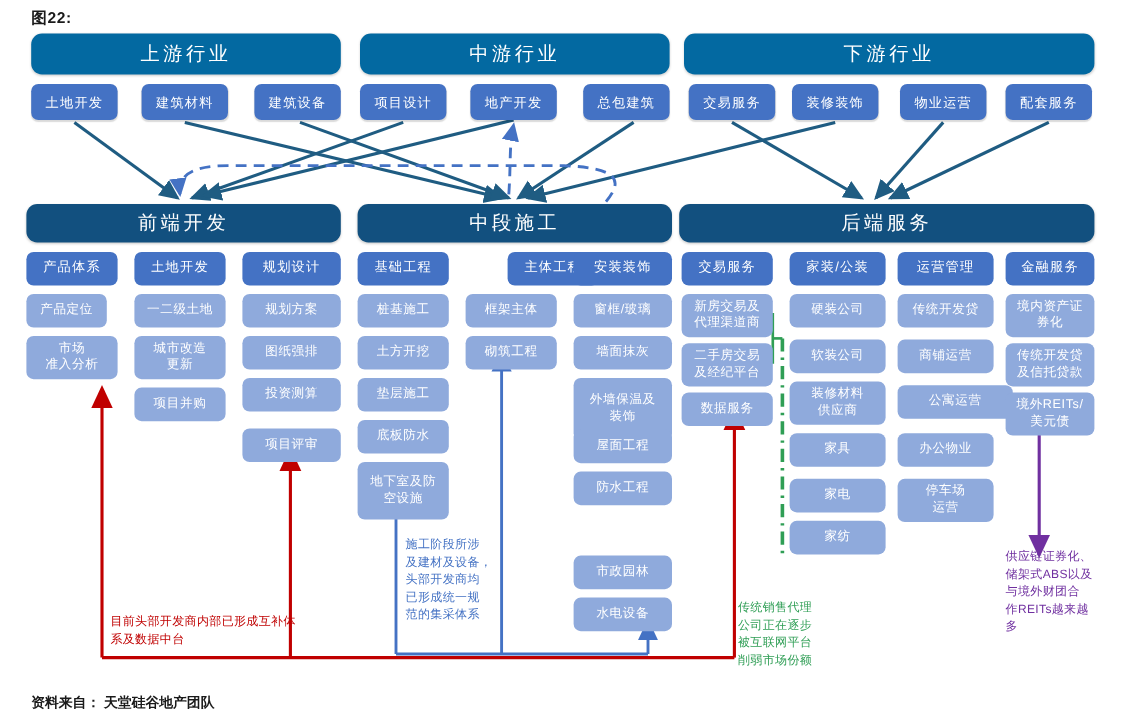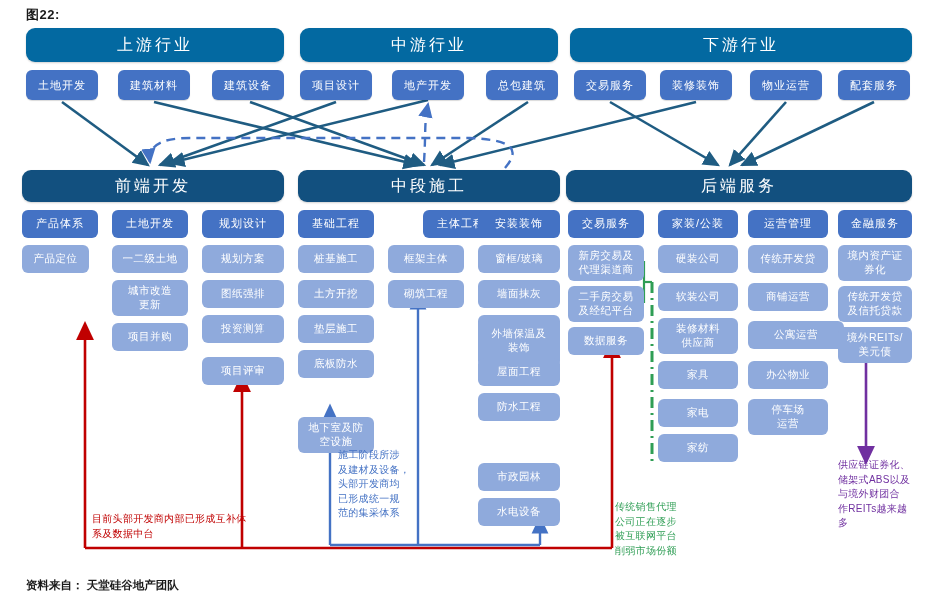--- a/index.html
+++ b/index.html
@@ -153,41 +153,43 @@
   <div class="band-head" style="left:570px;top:28px;width:342px;height:34px;">下游行业</div>
   <div class="chip" style="left:574px;top:70px;width:72px;height:30px;">交易服务</div>
   <div class="chip" style="left:660px;top:70px;width:72px;height:30px;">装修装饰</div>
   <div class="chip" style="left:750px;top:70px;width:72px;height:30px;">物业运营</div>
   <div class="chip" style="left:838px;top:70px;width:72px;height:30px;">配套服务</div>
 
   <div class="band-head mid" style="left:22px;top:170px;width:262px;height:32px;">前端开发</div>
 
   <div class="col-head" style="left:22px;top:210px;width:76px;height:28px;">产品体系</div>
   <div class="cell" style="left:22px;top:245px;width:67px;height:28px;">产品定位</div>
+  <div class="cell" style="left: 22px; top: 280px; width: 76px; height: 36px; white-space: pre-line;">市场
+准入分析</div>
 
   <div class="col-head" style="left:112px;top:210px;width:76px;height:28px;">土地开发</div>
   <div class="cell" style="left:112px;top:245px;width:76px;height:28px;">一二级土地</div>
   <div class="cell" style="left: 112px; top: 280px; width: 76px; height: 36px; white-space: pre-line;">城市改造
 更新</div>
   <div class="cell" style="left:112px;top:323px;width:76px;height:28px;">项目并购</div>
 
   <div class="col-head" style="left:202px;top:210px;width:82px;height:28px;">规划设计</div>
   <div class="cell" style="left:202px;top:245px;width:82px;height:28px;">规划方案</div>
   <div class="cell" style="left:202px;top:280px;width:82px;height:28px;">图纸强排</div>
   <div class="cell" style="left:202px;top:315px;width:82px;height:28px;">投资测算</div>
   <div class="cell" style="left:202px;top:357px;width:82px;height:28px;">项目评审</div>
 
   <div class="band-head mid" style="left:298px;top:170px;width:262px;height:32px;">中段施工</div>
 
   <div class="col-head" style="left:298px;top:210px;width:76px;height:28px;">基础工程</div>
   <div class="cell" style="left:298px;top:245px;width:76px;height:28px;">桩基施工</div>
   <div class="cell" style="left:298px;top:280px;width:76px;height:28px;">土方开挖</div>
   <div class="cell" style="left:298px;top:315px;width:76px;height:28px;">垫层施工</div>
   <div class="cell" style="left:298px;top:350px;width:76px;height:28px;">底板防水</div>
-  <div class="cell" style="left: 298px; top: 385px; width: 76px; height: 36px; white-space: pre-line; margin-top: 32px;">地下室及防
+  <div class="cell" style="left: 298px; top: 385px; width: 76px; height: 48px; white-space: pre-line;">地下室及防
 空设施</div>
 
   <div class="col-head" style="left:388px;top:210px;width:76px;height:28px;margin-left:35px;">主体工程</div>
   <div class="cell" style="left:388px;top:245px;width:76px;height:28px;">框架主体</div>
   <div class="cell" style="left:388px;top:280px;width:76px;height:28px;">砌筑工程</div>
 
   <div class="col-head" style="left:478px;top:210px;width:82px;height:28px;">安装装饰</div>
   <div class="cell" style="left:478px;top:245px;width:82px;height:28px;">窗框/玻璃</div>
   <div class="cell" style="left:478px;top:280px;width:82px;height:28px;">墙面抹灰</div>
   <div class="cell" style="left: 478px; top: 315px; width: 82px; height: 52px; white-space: pre-line;">外墙保温及

